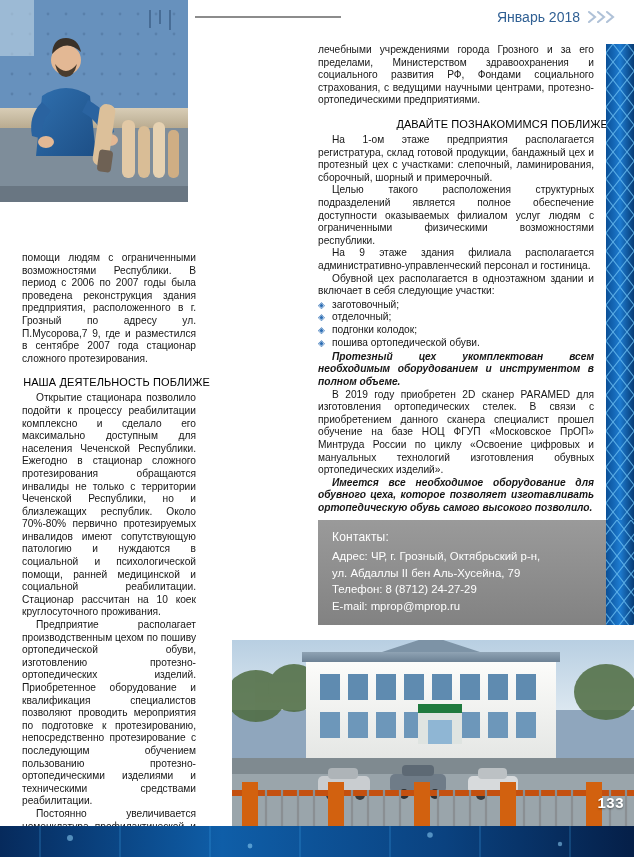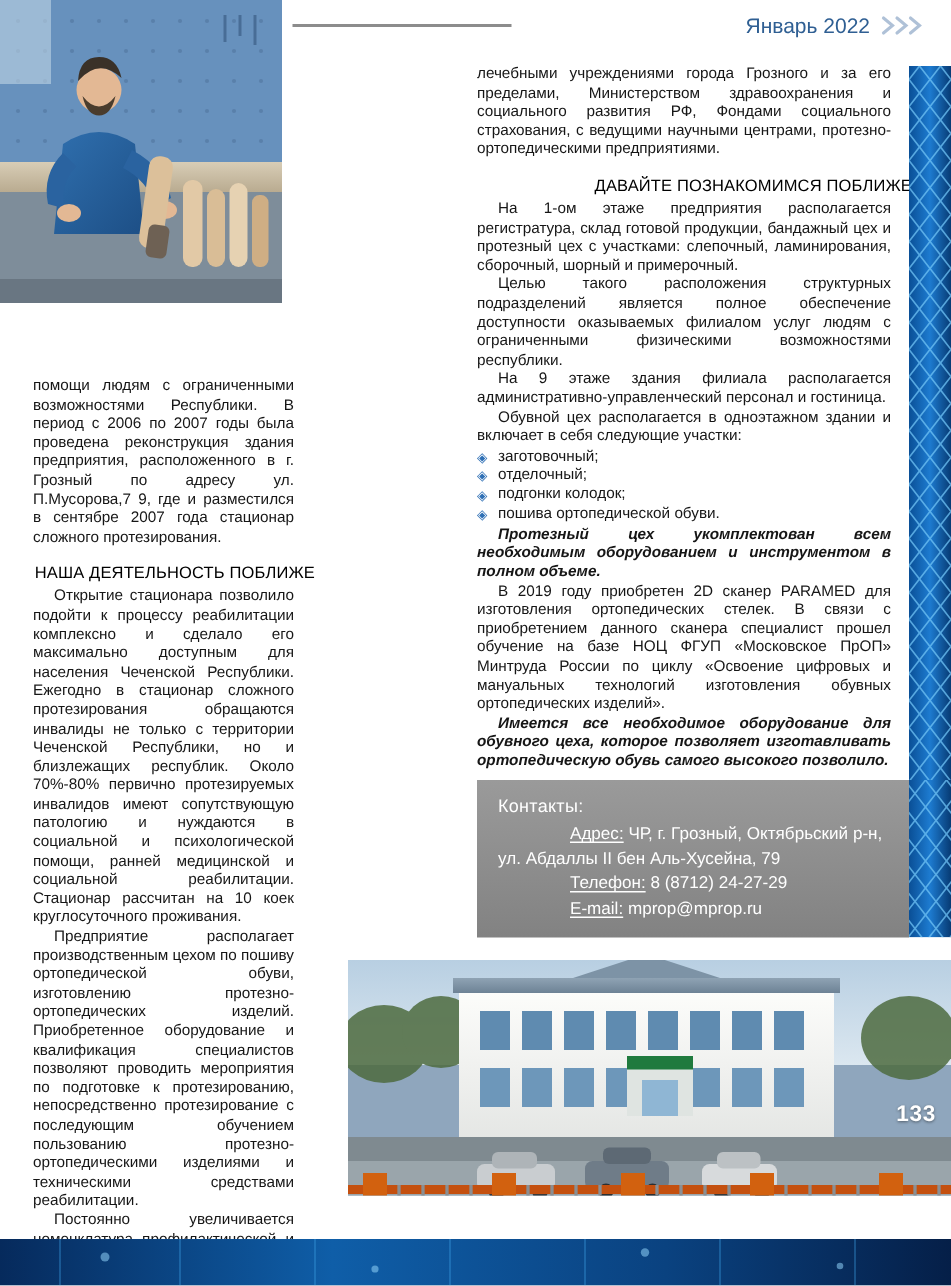--- a/index.html
+++ b/index.html
@@ -165,40 +165,38 @@
     color: #ffffff;
     letter-spacing: .2px;
   }
   .contact-line {
     font-size: 11.4px;
     line-height: 16.5px;
     color: #ffffff;
     white-space: nowrap;
   }
   .contact-line .lbl {
-    text-decoration: underline;
     text-underline-offset: 2px;
-    margin-left: 48px;
   }
   .contacts-deco {
     position: absolute;
     left: 596px;
     top: 520px;
     width: 38px;
     height: 105px;
     overflow: hidden;
   }
 
   
   .photo-bottom-right {
     position: absolute;
     left: 232px;
     top: 640px;
     width: 402px;
-    height: 157px;
+    height: 217px;
     overflow: hidden;
     background: #8fa6bd;
   }
   .page-number {
     position: absolute;
     right: 10px;
     bottom: 46px;
     font-size: 15px;
     font-weight: bold;
     color: #ffffff;
@@ -221,21 +219,21 @@
 </head>
 <body>
 
 <div class="page">
 
   <div class="header">
     <div class="header-rule-left"></div>
     <div class="header-section">Здравоохранение</div>
     <div class="header-rule-mid"></div>
     <div class="header-spacer"></div>
-    <div class="header-date">Январь 2022</div>
+    <div class="header-date">Январь 2018</div>
     <div class="header-chevrons">
       <svg width="34" height="16" viewBox="0 0 34 16" aria-hidden="true">
         <g fill="none" stroke="#6f90b8" stroke-width="2.1" stroke-linecap="round">
           <path d="M3 3 L9 8 L3 13"></path>
           <path d="M12 3 L18 8 L12 13"></path>
           <path d="M21 3 L27 8 L21 13"></path>
         </g>
       </svg>
     </div>
   </div>

